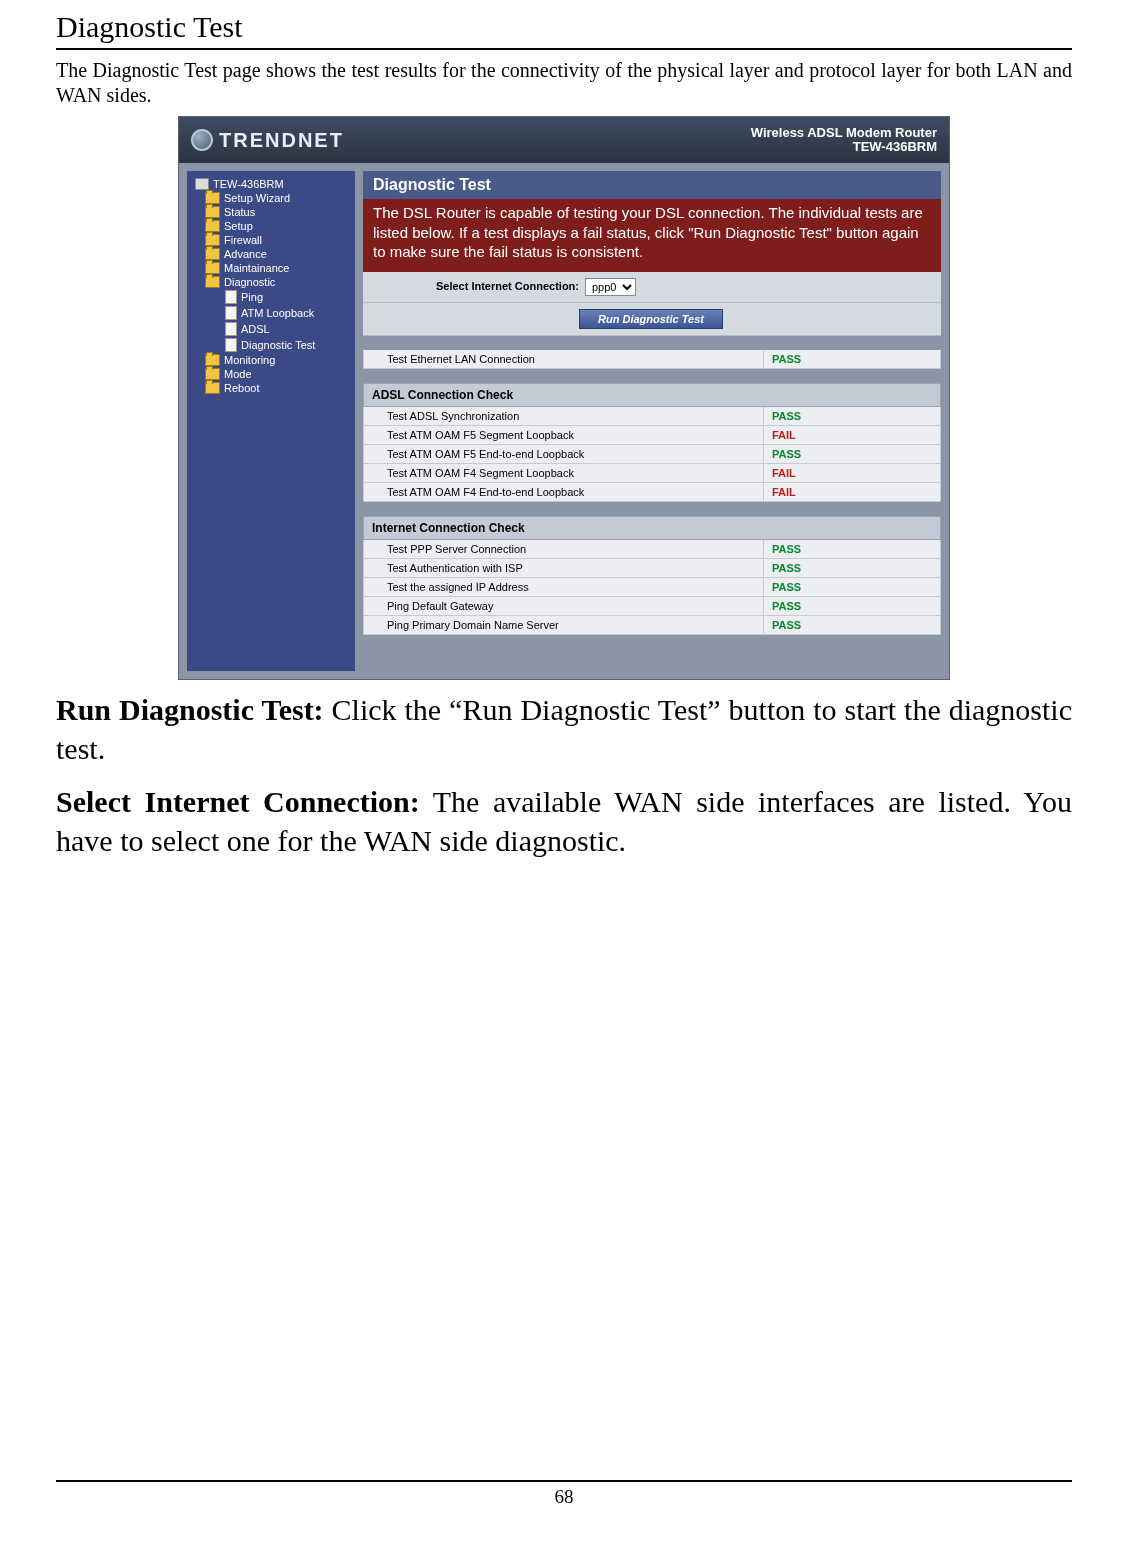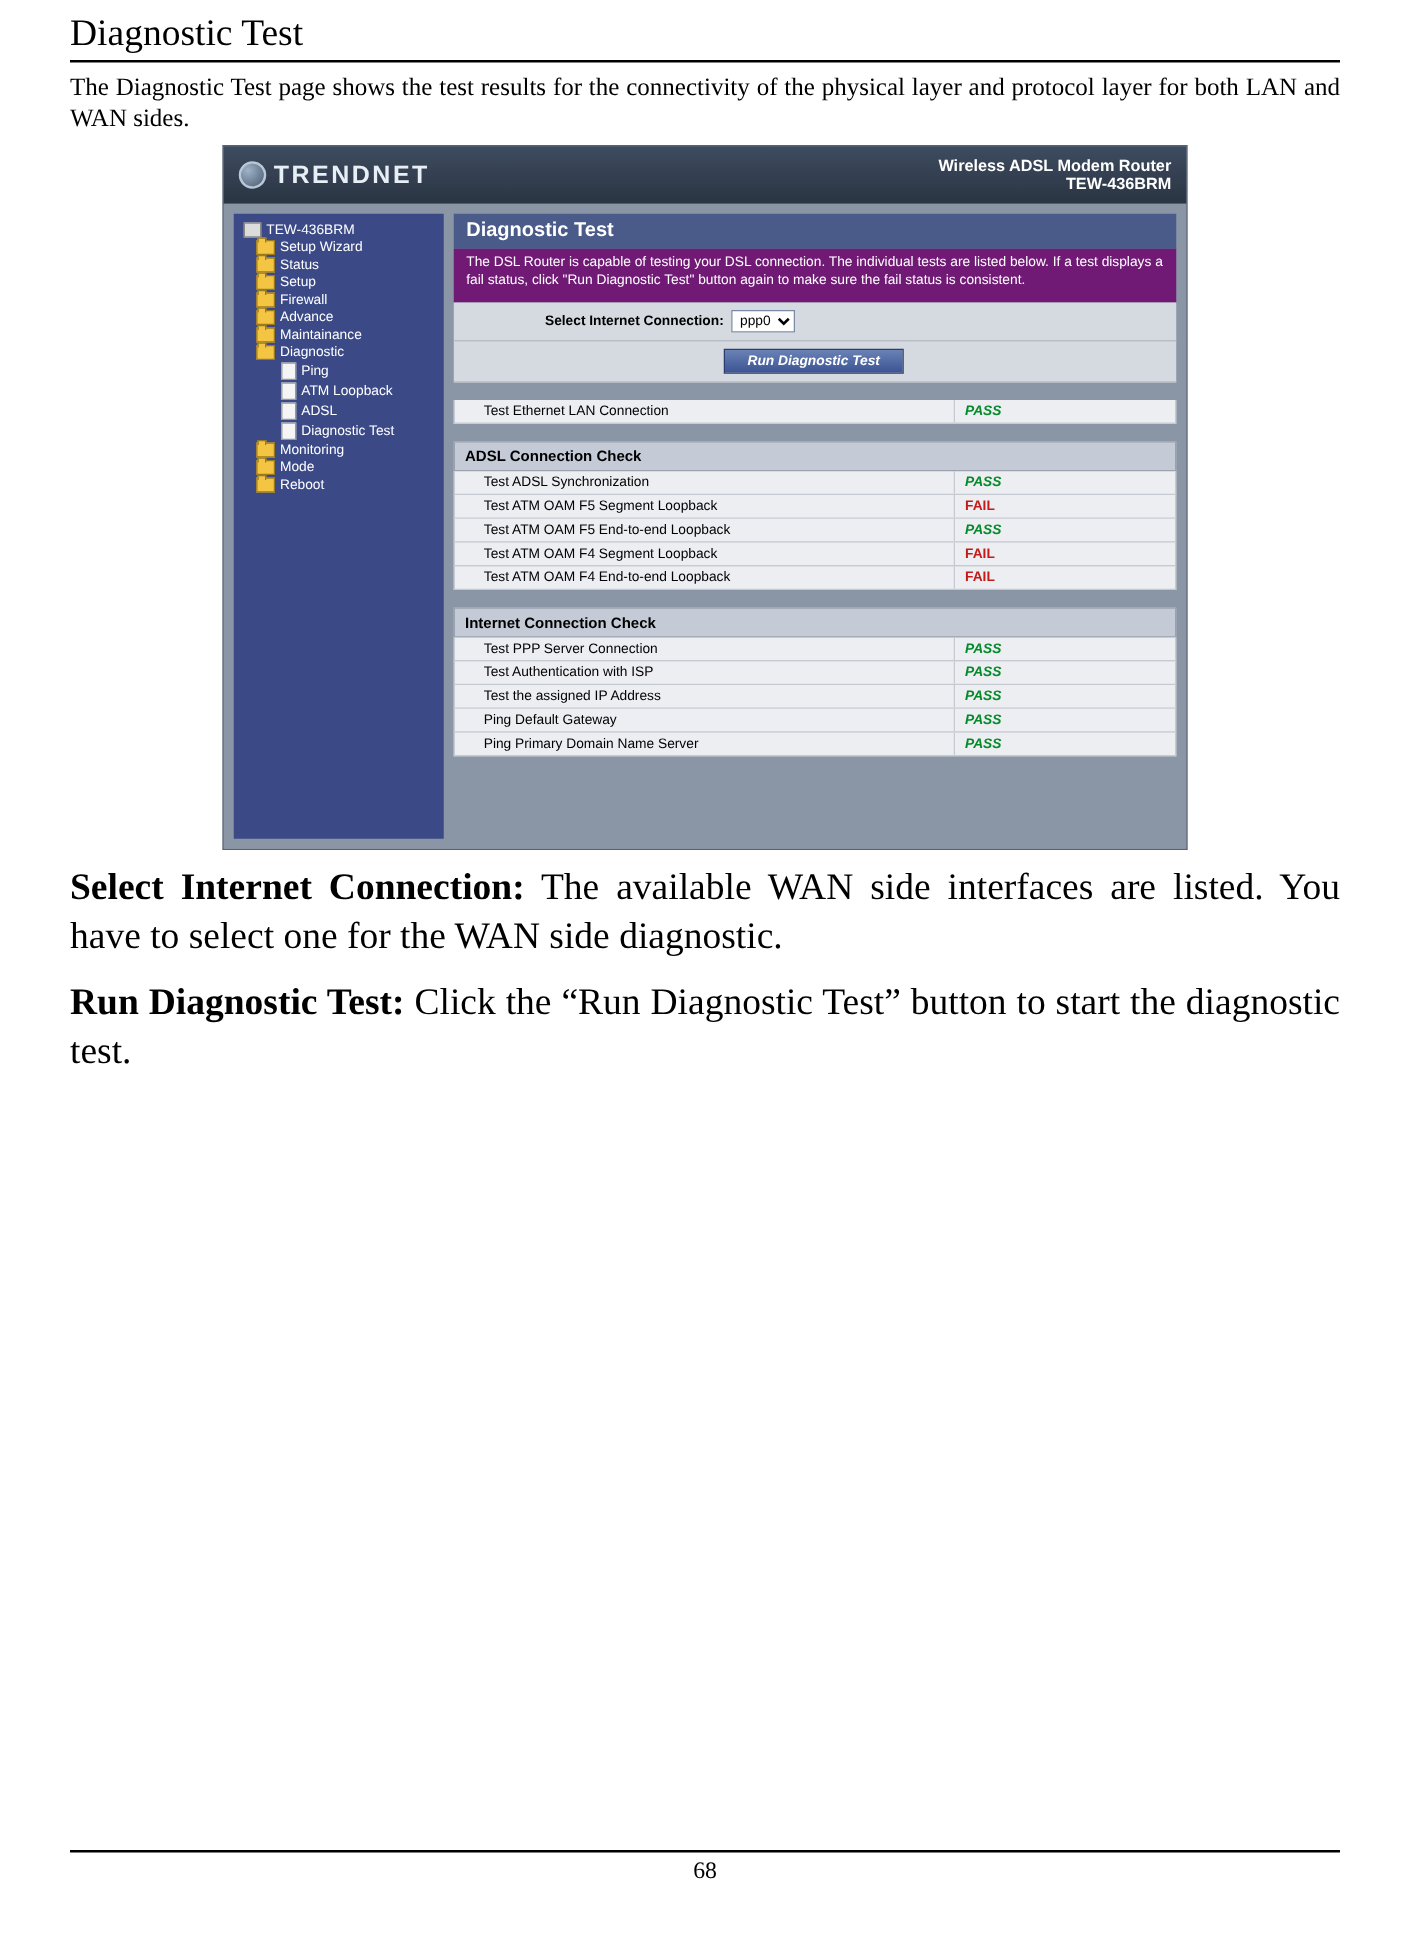--- a/index.html
+++ b/index.html
@@ -136,23 +136,23 @@
     min-height: 500px;
   }
   .panel-title {
     background: #4a5b8a;
     color: #fff;
     font-size: 16px;
     font-weight: bold;
     padding: 5px 10px;
   }
   .panel-desc {
-    background: #701a75;
+    background: #7f1d1d;
     color: #fff;
-    font-size: 11px;
+    font-size: 15px;
     padding: 4px 10px 10px 10px;
     line-height: 1.3;
   }
   .form-row {
     background: #d5d9e0;
     padding: 6px;
     display: flex;
     align-items: center;
     border-bottom: 1px solid #b8bcc4;
   }
@@ -203,21 +203,21 @@
   .result-row .test-name {
     flex: 1;
     padding: 3px 23px;
     border-right: 1px solid #c5c9d2;
   }
   .result-row .test-status {
     width: 160px;
     padding: 3px 8px;
     font-weight: bold;
   }
-  .status-PASS { color: #048a2a; font-style: italic; }
+  .status-PASS { color: #048a2a; }
   .status-FAIL { color: #c31a1a; }
   .def-para {
     font-size: 30px;
     line-height: 1.3;
     margin: 10px 0 14px 0;
     text-align: justify;
     text-align-last: left;
   }
   .def-para .term { font-weight: bold; }
   .footer-rule {
@@ -382,21 +382,21 @@
                 <div class="test-name">Ping Primary Domain Name Server</div>
                 <div class="test-status status-PASS">PASS</div>
               </div>
             </div>
         </div>
       </div>
     </div>
   </div>
 
   <p class="def-para">
-    <span class="term">Select Internet Connection:</span><span> The available WAN side interfaces are listed. You have to select one for the WAN side diagnostic.</span>
+    <span class="term">Run Diagnostic Test:</span><span> Click the “Run Diagnostic Test” button to start the diagnostic test.</span>
   </p>
   <p class="def-para">
-    <span class="term">Run Diagnostic Test:</span><span> Click the “Run Diagnostic Test” button to start the diagnostic test.</span>
+    <span class="term">Select Internet Connection:</span><span> The available WAN side interfaces are listed. You have to select one for the WAN side diagnostic.</span>
   </p>
 
   <hr class="footer-rule">
   <div class="page-num">68</div>
 </div>
 
 </body></html>

